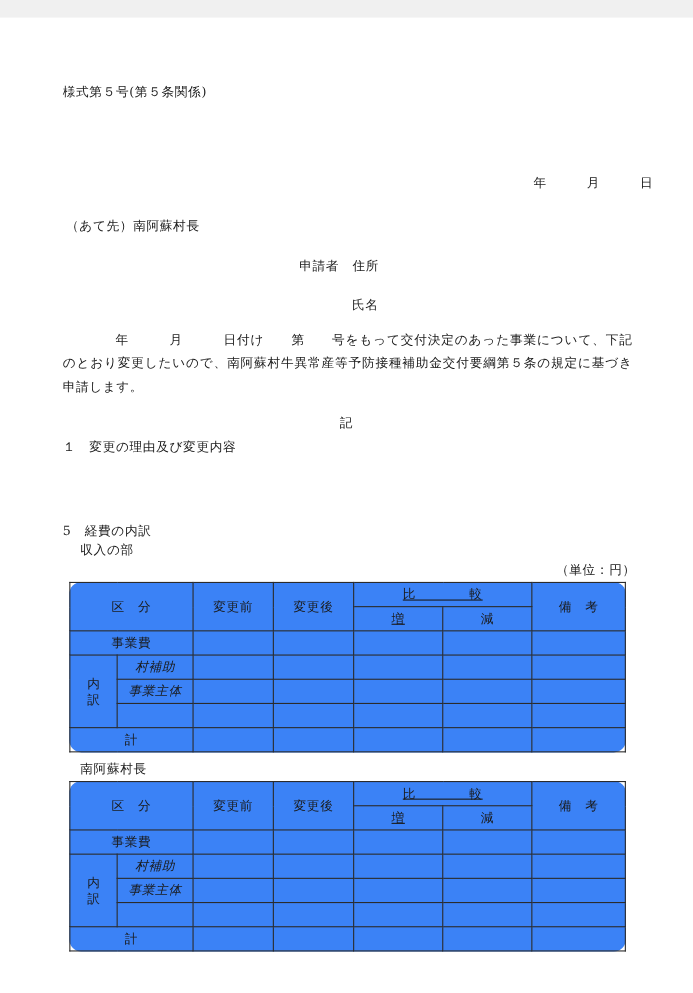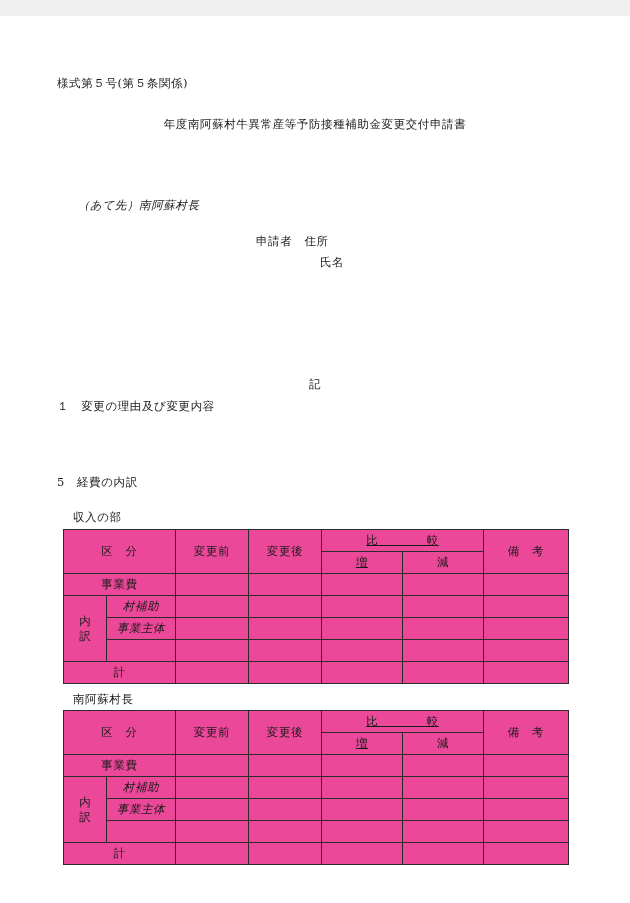--- a/index.html
+++ b/index.html
@@ -25,52 +25,53 @@
     position: absolute;
     font-size: 11.5px;
     line-height: 1.0;
     letter-spacing: 0.6px;
     white-space: pre;
   }
 
   .form-no      { left: 57px;  top: 62px; }
   .doc-title    { left: 0;     top: 103px; width: 630px; text-align: center; }
   .date-line    { left: 0;     top: 145px; width: 594px; text-align: right; letter-spacing: 0.6px;}
-  .addressee    { left: 78px;  top: 184px; font-style: italic; }
-  .applicant-1  { left: 256px; top: 220px; text-align: right; }
-  .applicant-2  { left: 320px; top: 241px; font-family: Liberation Mono, monospace; }
+  .addressee    { left: 60px;  top: 184px; }
+  .applicant-1  { left: 272px; top: 220px; text-align: right; }
+  .applicant-2  { left: 320px; top: 257px; font-family: Liberation Mono, monospace; }
 
   .body-par {
     position: absolute;
     left: 57px;
     top: 283px;
     width: 518px;
     font-size: 11.5px;
     line-height: 21px;
     letter-spacing: 0.55px;
     text-align: justify;
     text-indent: 48px;
     white-space: normal;
   }
 
   .ki           { left: 0;     top: 363px; width: 630px; text-align: center; }
   .sec1         { left: 57px;  top: 385px; }
   .sec2         { left: 57px;  top: 461px; }
-  .sub-income   { left: 73px;  top: 496px; }
+  .sub-income   { left: 73px;  top: 479px; }
   .sub-expense  { left: 73px;  top: 678px; }
   .unit-note    { left: 0;     top: 497px; width: 578px; text-align: right; }
 
   
   table.budget {
     position: absolute;
     border-collapse: collapse;
     table-layout: fixed;
     font-size: 11.5px;
     letter-spacing: 0.6px;
-    background: #ec4899;
+    background: #3b82f6;
+    border-radius: 11px;
   }
   table.budget.income  { left: 63px; top: 513px; }
   table.budget.expense { left: 63px; top: 694px; }
 
   table.budget td, table.budget th {
     border: 1px solid #2b2b2b;
     text-align: center;
     vertical-align: middle;
     font-weight: normal;
     padding: 0;
@@ -105,35 +106,37 @@
   
   .blank { }
 </style>
 </head>
 <body>
 
 <div class="page">
 
   <div class="t form-no">様式第５号(第５条関係)</div>
 
-  <div class="t doc-title">年度南阿蘇村牛異常産等予防接種補助金変更交付申請書</div>
-
+
+  <div class="t date-line">年　　　月　　　日</div>
 
   <div class="t addressee">（あて先）南阿蘇村長</div>
 
   <div class="t applicant-1">申請者　住所</div>
   <div class="t applicant-2">氏名</div>
 
+  <div class="body-par">年　　　月　　　日付け　　第　　号をもって交付決定のあった事業について、下記のとおり変更したいので、南阿蘇村牛異常産等予防接種補助金交付要綱第５条の規定に基づき申請します。</div>
 
   <div class="t ki">記</div>
 
   <div class="t sec1">１　変更の理由及び変更内容</div>
 
   <div class="t sec2">5　経費の内訳</div>
   <div class="t sub-income">収入の部</div>
+  <div class="t unit-note">（単位：円）</div>
 
   <table class="budget income">
     <tbody>
         <tr>
       <td class="c-kbn-a h-tall" colspan="2" rowspan="2">区　分</td>
       <td class="c-before" rowspan="2">変更前</td>
       <td class="c-after" rowspan="2">変更後</td>
       <td class="c-inc" colspan="2">比　　　　較</td>
       <td class="c-note" rowspan="2">備　考</td>
     </tr>

